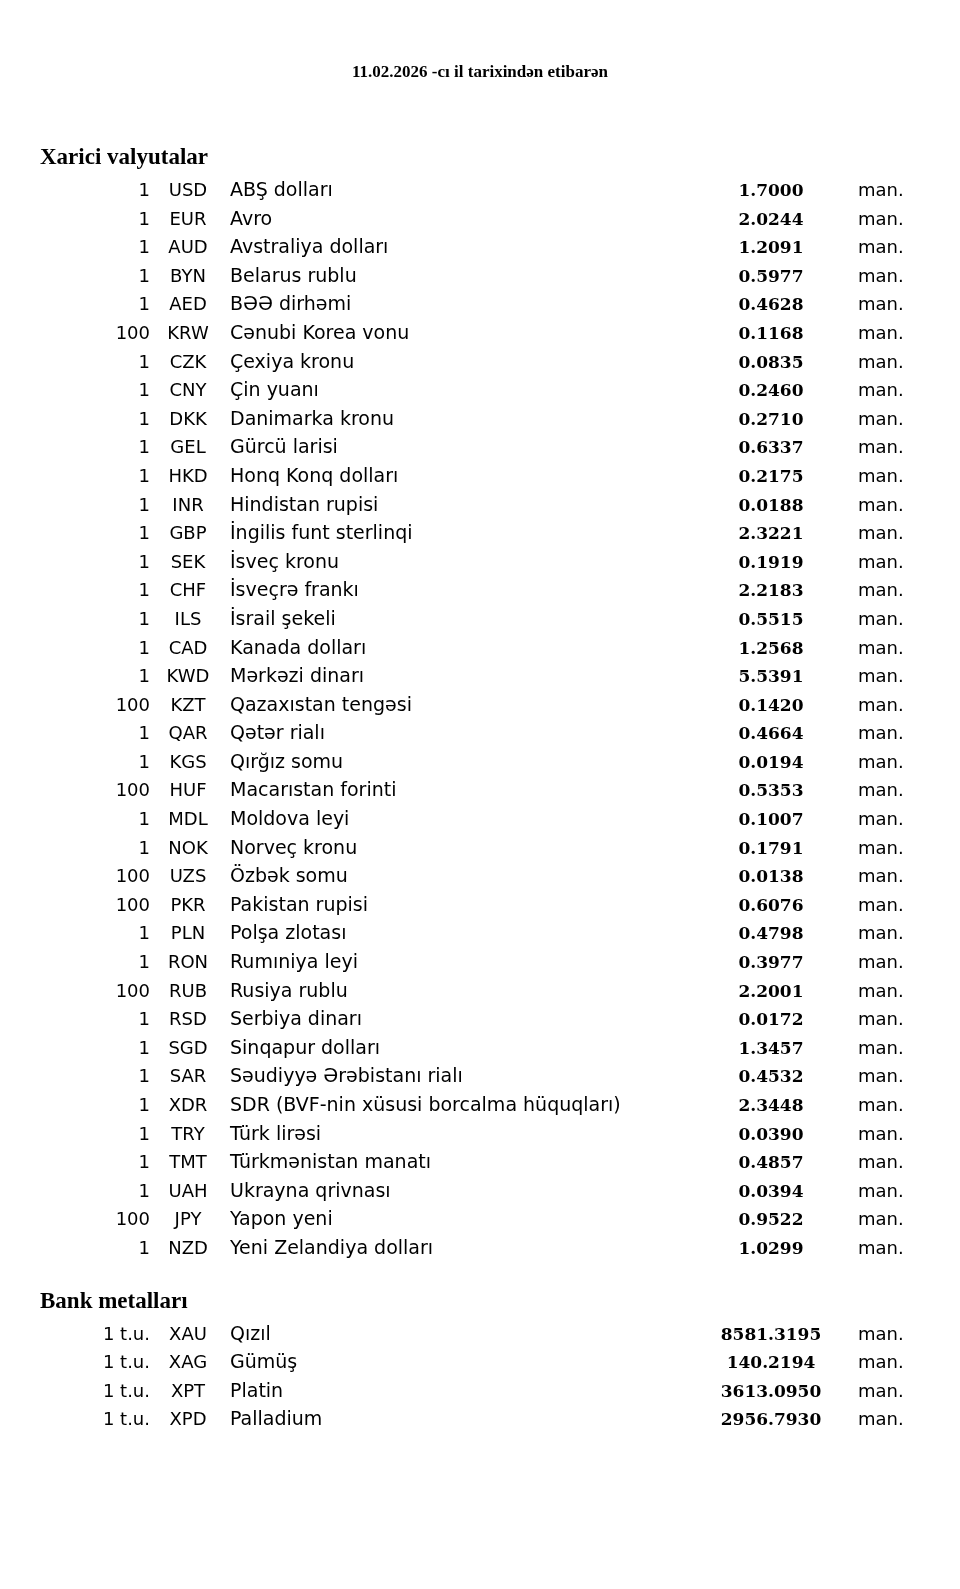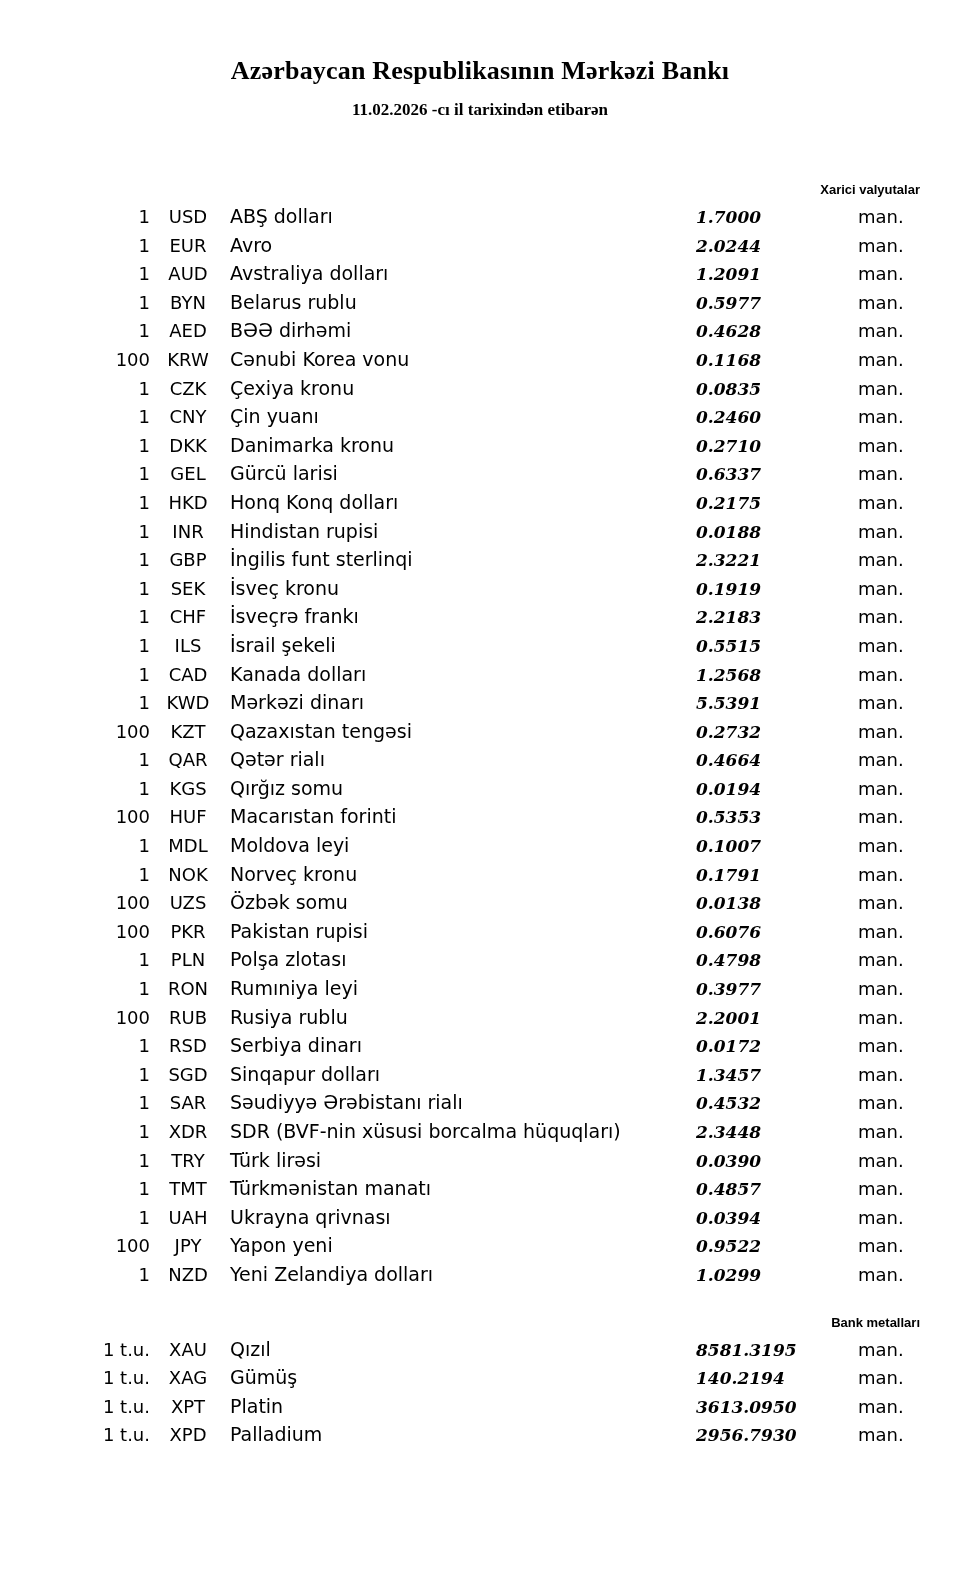--- a/index.html
+++ b/index.html
@@ -35,24 +35,24 @@
     font-size: 17px;
     margin: 14px 0 0 0;
   }
   .subtitle-line {
     font-family: "Liberation Serif", serif;
     font-weight: bold;
     font-size: 17px;
     margin: 16px 0 0 0;
   }
   .section-title {
-    font-family: Liberation Sans, sans-serif;
+    font-family: Liberation Serif, serif;
     font-weight: bold;
-    font-size: 13px;
-    text-align: right;
+    font-size: 23px;
+    text-align: left;
     margin: 62px 0 8px 0;
   }
   .section-title.metals {
     margin-top: 23px;
   }
   table.rates {
     border-collapse: collapse;
     width: 100%;
     table-layout: fixed;
   }
@@ -74,23 +74,22 @@
     font-family: "DejaVu Sans", sans-serif;
     font-size: 18px;
     padding-right: 10px !important;
   }
   .col-name {
     font-family: "DejaVu Sans", sans-serif;
     font-size: 19px;
   }
   .col-value {
     width: 150px;
-    text-align: left;
+    text-align: center;
     font-family: "DejaVu Serif", serif;
-    font-style: italic;
     font-weight: bold;
     font-size: 17px;
     padding-right: 12px !important;
   }
   .col-unit {
     width: 62px;
     text-align: left;
     font-family: "DejaVu Sans", sans-serif;
     font-size: 18px;
   }
@@ -108,21 +107,20 @@
     margin: 30px 0 0 0;
     padding-bottom: 14px;
   }
 </style>
 </head>
 <body>
 
 <div class="page">
 
   <div class="header">
-    <div class="bank-title">Azərbaycan Respublikasının Mərkəzi Bankı</div>
     <div class="date-line">11.02.2026 -cı il tarixindən etibarən</div>
   </div>
 
   <div class="section-title">Xarici valyutalar</div>
 
   <table class="rates currencies-table">
     <tbody>
         <tr class="rate-row">
           <td class="col-amount">1</td>
           <td class="col-code">USD</td>
@@ -246,21 +244,21 @@
           <td class="col-amount">1</td>
           <td class="col-code">KWD</td>
           <td class="col-name">Mərkəzi dinarı</td>
           <td class="col-value">5.5391</td>
           <td class="col-unit">man.</td>
         </tr>
         <tr class="rate-row">
           <td class="col-amount">100</td>
           <td class="col-code">KZT</td>
           <td class="col-name">Qazaxıstan tengəsi</td>
-          <td class="col-value">0.2732</td>
+          <td class="col-value">0.1420</td>
           <td class="col-unit">man.</td>
         </tr>
         <tr class="rate-row">
           <td class="col-amount">1</td>
           <td class="col-code">QAR</td>
           <td class="col-name">Qətər rialı</td>
           <td class="col-value">0.4664</td>
           <td class="col-unit">man.</td>
         </tr>
         <tr class="rate-row">

